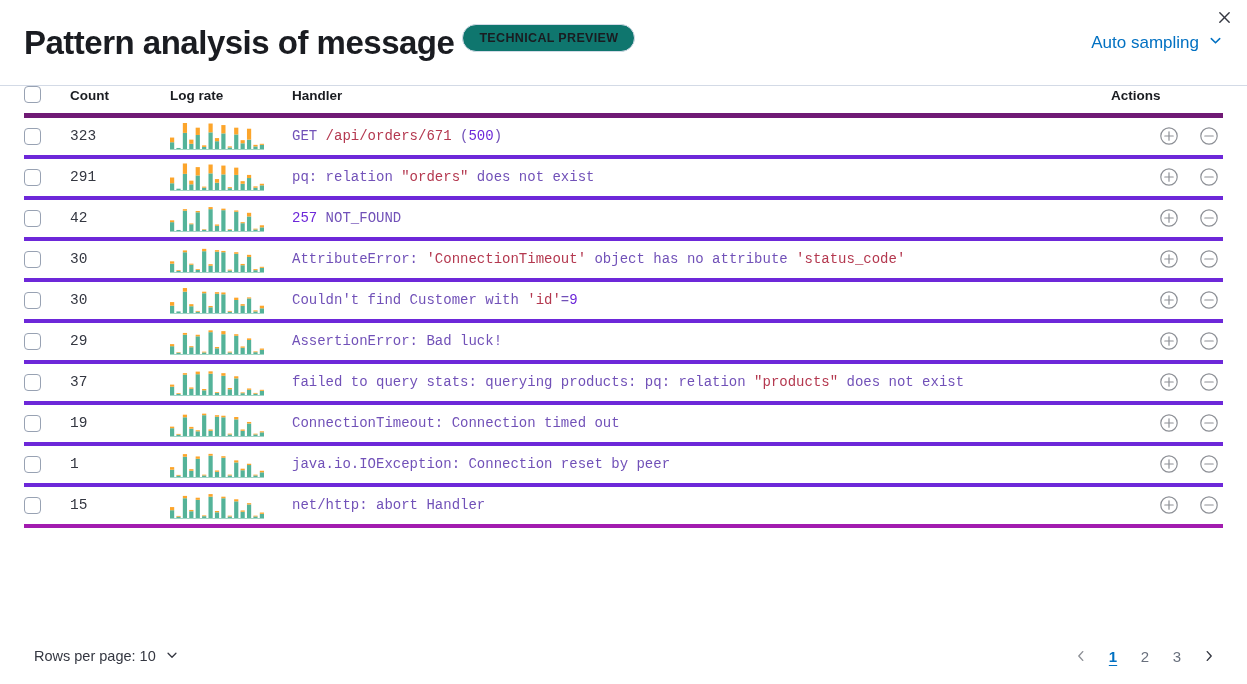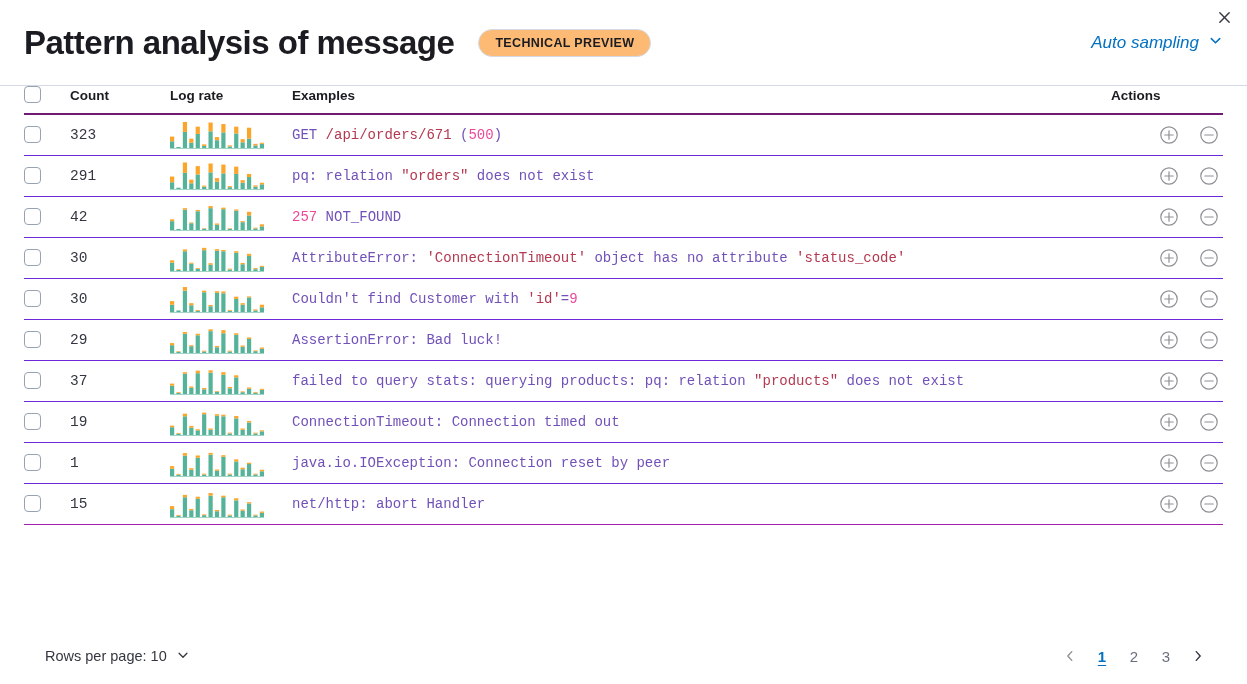--- a/index.html
+++ b/index.html
@@ -13,47 +13,46 @@
 
   
   .flyout-header {
     position: relative;
     height: 86px;
     border-bottom: 1px solid #d3dae6;
     display: flex;
     align-items: center;
     padding: 0 24px;
   }
-  .title-group { display: flex; align-items: center; gap: 24px; }
+  .title-group { display: flex; align-items: flex-start; gap: 8px; }
   .page-title {
     font-size: 33px;
     font-weight: 700;
     letter-spacing: -0.5px;
     color: #1a1c21;
     white-space: nowrap;
   }
   .tech-badge {
     display: inline-flex;
     align-items: center;
     height: 28px;
     padding: 0 16px;
     border: 1px solid #d3dae6;
     border-radius: 14px;
-    background: #fdba74;
+    background: #0f766e;
     font-size: 12.5px;
     font-weight: 700;
     letter-spacing: 0.35px;
     color: #1a1c21;
     white-space: nowrap;
   }
   .header-right {
     margin-left: auto;
     display: flex;
     align-items: flex-end;
-    font-style: italic;
   }
   .sampling-link {
     display: inline-flex;
     align-items: center;
     gap: 9px;
     font-size: 17px;
     color: #0271c2;
     cursor: pointer;
     white-space: nowrap;
   }
@@ -75,30 +74,30 @@
   }
 
   
   table.patterns { width: 100%; border-collapse: collapse; table-layout: fixed; }
   table.patterns th {
     text-align: left;
     font-size: 13.5px;
     font-weight: 700;
     color: #1a1c21;
     padding: 0 0 10px 0;
-    border-bottom: 2px solid #701a75;
+    border-bottom: 5px solid #701a75;
     vertical-align: bottom;
   }
   table.patterns td {
-    border-bottom: 1px solid #6d28d9;
+    border-bottom: 4px solid #6d28d9;
     padding: 0;
     vertical-align: middle;
     height: 41px;
   }
-  tr.prow:last-child td { border-bottom: 1px solid #a21caf; }
+  tr.prow:last-child td { border-bottom: 4px solid #a21caf; }
 
   .col-check { width: 46px; }
   .col-count { width: 100px; }
   .col-rate  { width: 122px; }
   .col-ex    { width: auto; }
   .col-act   { width: 112px; }
 
   th.th-actions { text-align: right; padding-right: 10px; }
 
   .cbox {
@@ -123,40 +122,40 @@
   .ex-cell {
     font-family: "Liberation Mono", monospace;
     font-size: 14px;
     white-space: nowrap;
     overflow: hidden;
     text-overflow: ellipsis;
     padding-left: 2px;
   }
   .tk-id  { color: #7151b8; }   
   .tk-str { color: #b4384f; margin-top: 16px; }   
-  .tk-num { color: #ec4899; }   
+  .tk-num { color: #6d28d9; }   
 
   
   .act-cell { text-align: right; padding-right: 8px; white-space: nowrap; }
   .act-btn {
     display: inline-flex;
     align-items: center; justify-content: center;
     width: 28px; height: 28px;
     margin-left: 12px;
     cursor: pointer;
     color: #8d9096;
     vertical-align: middle;
   }
 
   
   .flyout-footer {
     position: absolute;
     left: 0; right: 0; bottom: 0;
     height: 56px;
-    padding: 0 35px;
+    padding: 0 24px;
     display: flex;
     align-items: center;
   }
   .rows-per-page {
     display: inline-flex;
     align-items: center;
     gap: 9px;
     font-size: 14.5px;
     color: #343741;
     cursor: pointer;
@@ -227,21 +226,21 @@
         <col class="col-ex">
         <col class="col-act">
     </colgroup>
     <thead>
       <tr>
         <th>
           <span class="cbox"></span>
         </th>
         <th>Count</th>
         <th>Log rate</th>
-        <th>Examples</th>
+        <th>Handler</th>
         <th class="th-actions">Actions</th>
       </tr>
     </thead>
     <tbody id="rows-body">
         <tr class="prow">
           <td>
             <span class="cbox"></span>
           </td>
           <td class="count-cell">323</td>
           <td>

